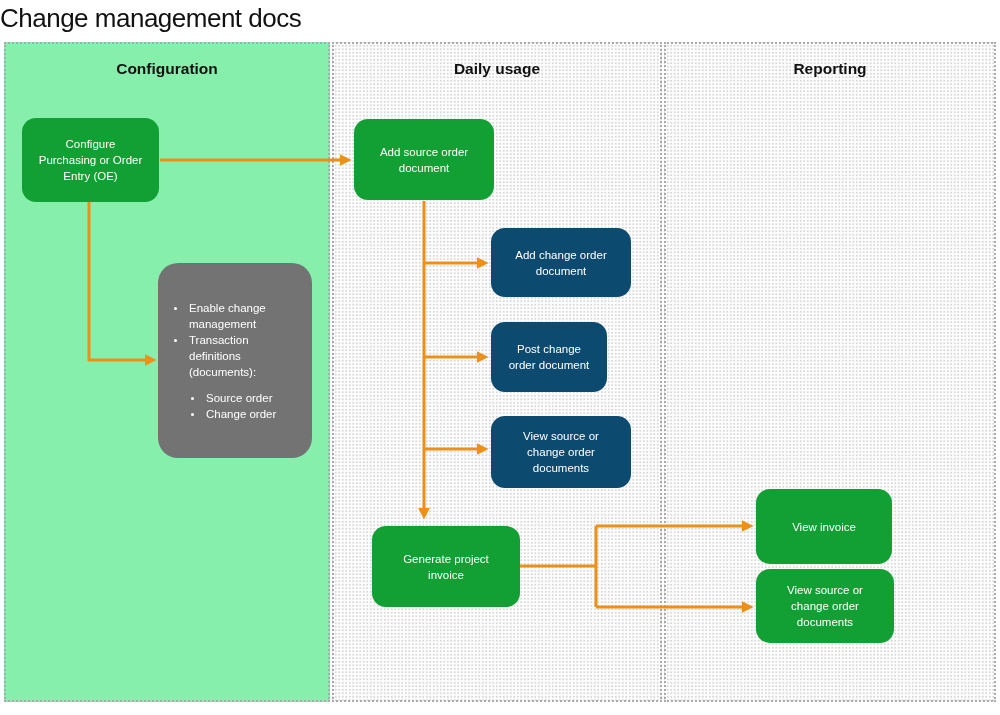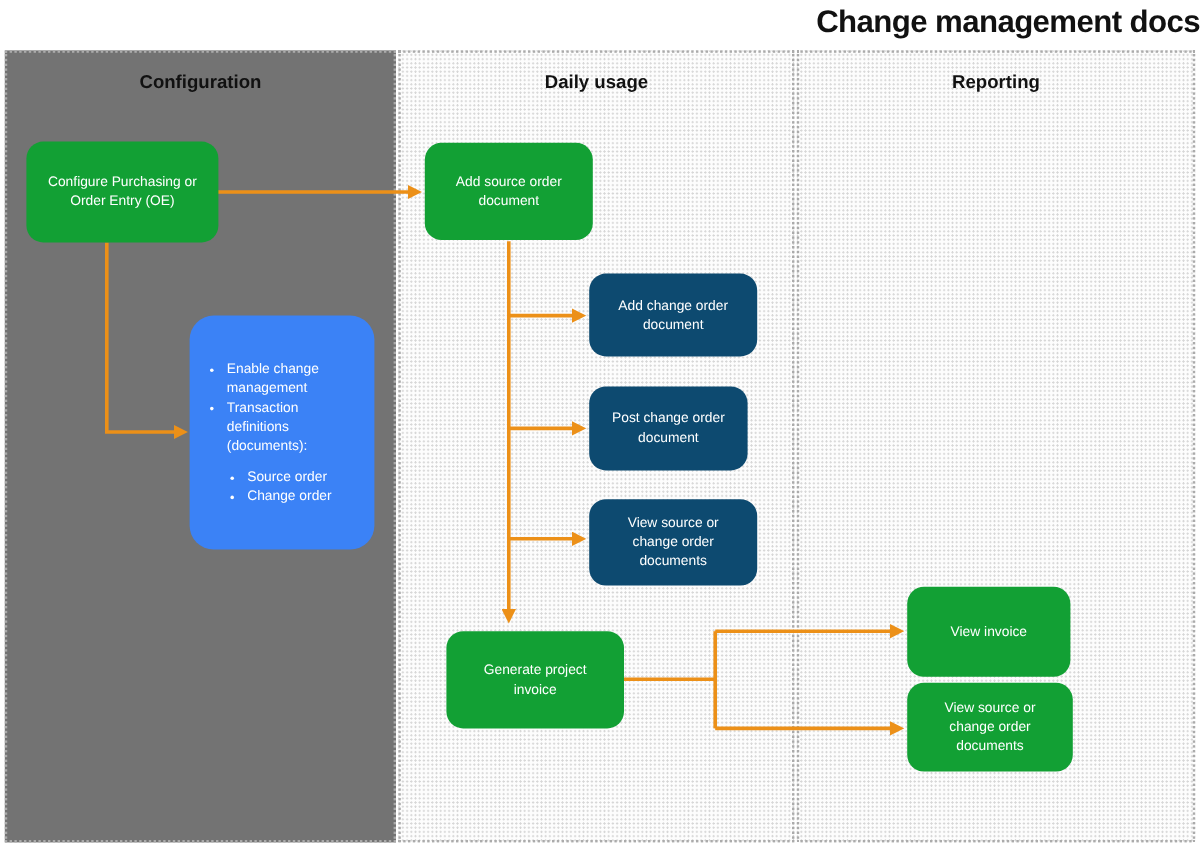--- a/index.html
+++ b/index.html
@@ -11,32 +11,32 @@
     position: relative;
     width: 1000px;
     height: 715px;
     background: #ffffff;
     overflow: hidden;
   }
   .title {
     position: absolute;
     top: 3px; left: 0;
     width: 100%;
-    text-align: right;
+    text-align: left;
     font-size: 26px;
-    font-weight: bold;
+    font-weight: normal;
     color: #111111;
     letter-spacing: -0.5px;
   }
   .lane {
     position: absolute;
     top: 42px;
     height: 660px;
     border: 2px dotted #ababab;
-    background: #737373;
+    background: #86efac;
   }
   .lane.textured {
     background-color: #fdfdfd;
     background-image: radial-gradient(circle, #d7d7d7 0.9px, transparent 1px);
     background-size: 3.5px 3.5px;
   }
   .lane-1 { left: 4px;   width: 326px; }
   .lane-2 { left: 332px; width: 330px; }
   .lane-3 { left: 664px; width: 332px; }
   .lane-header {
@@ -61,33 +61,33 @@
     display: flex;
     align-items: center;
     justify-content: center;
     text-align: center;
     font-size: 11.5px;
     line-height: 16px;
     padding: 8px 14px;
   }
   .node.green { background: #12a034; }
   .node.blue  { background: #0d4a70; }
-  .node-configure       { left: 22px;  top: 118px; width: 160px; height: 84px; }
+  .node-configure       { left: 22px;  top: 118px; width: 137px; height: 84px; }
   .node-add-source      { left: 354px; top: 119px; width: 140px; height: 81px; }
   .node-add-change      { left: 491px; top: 228px; width: 140px; height: 69px; }
-  .node-post-change     { left: 491px; top: 322px; width: 132px; height: 70px; }
+  .node-post-change     { left: 491px; top: 322px; width: 116px; height: 70px; }
   .node-view-daily      { left: 491px; top: 416px; width: 140px; height: 72px; }
   .node-generate        { left: 372px; top: 526px; width: 148px; height: 81px; }
   .node-view-invoice    { left: 756px; top: 489px; width: 136px; height: 75px; }
   .node-view-report     { left: 756px; top: 569px; width: 138px; height: 74px; }
   .details-box {
     position: absolute;
     left: 158px; top: 263px;
     width: 154px; height: 195px;
-    background: #3b82f6;
+    background: #737373;
     border-radius: 20px;
     color: #ffffff;
     display: flex;
     align-items: center;
     padding: 10px 10px 10px 16px;
     font-size: 11.5px;
     line-height: 16px;
   }
   .details-box ul { list-style: disc; padding-left: 13px; }
   .details-box ul ul { padding-left: 15px; margin-top: 10px; }

